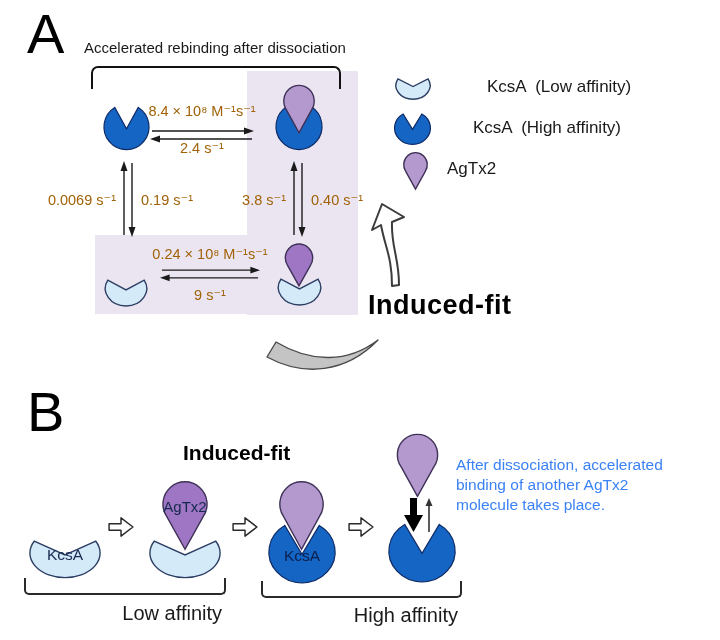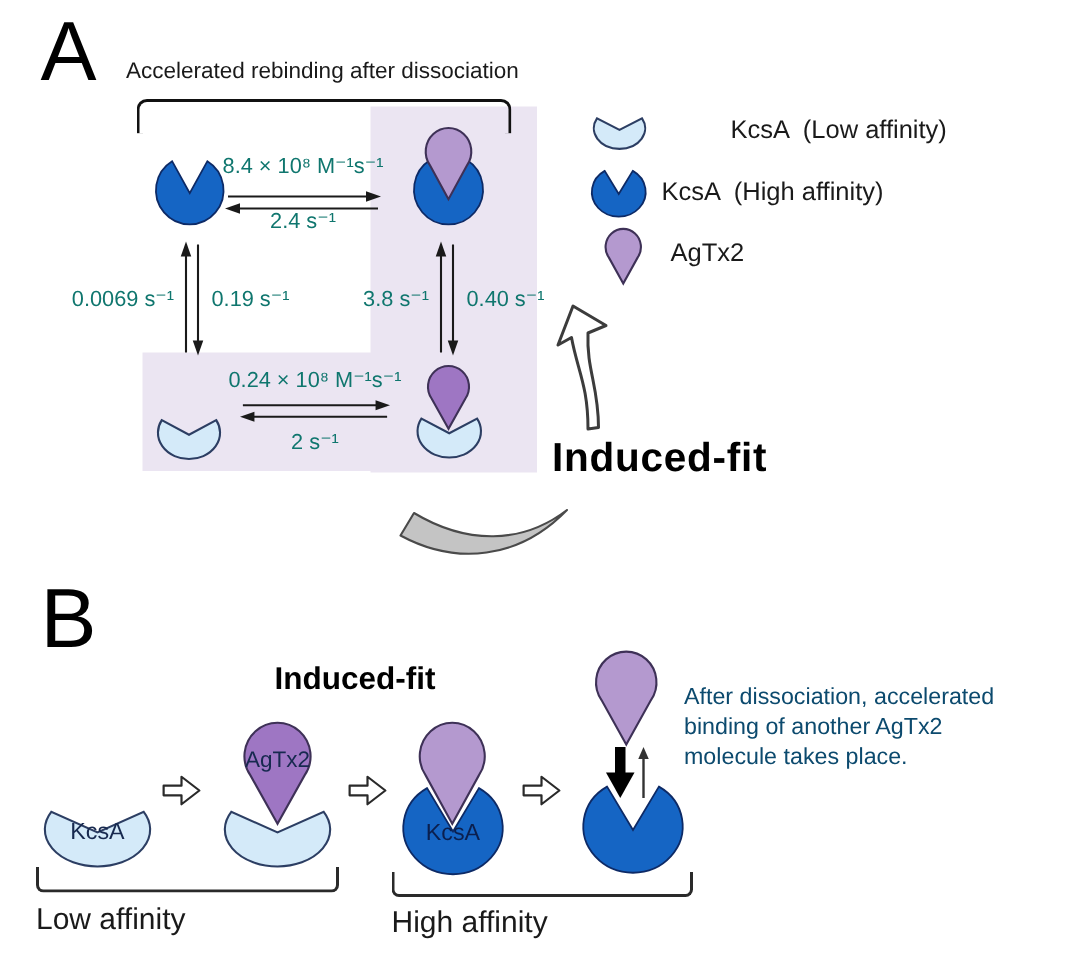--- a/index.html
+++ b/index.html
@@ -1,30 +1,30 @@
 <!DOCTYPE html>
 <html style="--blueDark: #1565C4; --blueLight: #D4EAF9; --purpleLight: #B499CF; --purpleMid: #9E76C3; --lavender: #EBE5F2; --grayArrow: #C4C4C4; --navyLabel: #17294f;"><head>
 <meta charset="utf-8">
 <style>
   html,body{margin:0;padding:0;background:#fff;}
   #canvas{position:relative;width:720px;height:640px;background:#fff;overflow:hidden;
           font-family:"Liberation Sans","DejaVu Sans",sans-serif;color:#111;}
   .abs{position:absolute;}
   .panel-letter{font-size:56px;font-weight:400;color:#000;line-height:1;}
   .a-title{font-size:15px;color:#1a1a1a;}
-  .rate{font-size:14.5px;color:#0f766e;white-space:nowrap;}
+  .rate{font-size:14.5px;color:#a16207;white-space:nowrap;}
   .rate-c{text-align:center;}
   .rate-r{text-align:right;}
   .legend-label{font-size:17px;color:#1a1a1a;white-space:pre;}
   .induced-a{font-size:27px;font-weight:700;color:#000;letter-spacing:0.5px;}
   .induced-b{font-size:21px;font-weight:700;color:#000;}
   .shape-label{font-size:15.5px;color:var(--navyLabel);text-align:center;}
   .shape-label-dark{font-size:15.5px;color:#0b1f4e;text-align:center;font-weight:400;}
-  .note{font-size:15.5px;line-height:20px;color:#0c4a6e;}
-  .affinity{font-size:20px;color:#1a1a1a;text-align:left;}
+  .note{font-size:15.5px;line-height:20px;color:#3b82f6;}
+  .affinity{font-size:20px;color:#1a1a1a;text-align:right;}
   .lavender{background:var(--lavender);}
   .bracket-top{border-top:2.5px solid #111;border-left:2.5px solid #111;border-right:2.5px solid #111;border-radius:7px 7px 0 0;}
   .bracket-bottom{border-bottom:2px solid #2a2a2a;border-left:2px solid #2a2a2a;border-right:2px solid #2a2a2a;border-radius:0 0 5px 5px;}
   svg{display:block;overflow:visible;}
   .cup-fill{fill:var(--blueLight);stroke:#2c3e63;stroke-width:1.4;vector-effect:non-scaling-stroke;}
   .pac-fill{fill:var(--blueDark);stroke:#0d2a66;stroke-width:1.2;vector-effect:non-scaling-stroke;}
   .drop-light{fill:var(--purpleLight);stroke:#3e3157;stroke-width:1.4;vector-effect:non-scaling-stroke;}
   .drop-mid{fill:var(--purpleMid);stroke:#3e3157;stroke-width:1.4;vector-effect:non-scaling-stroke;}
   .kline{stroke:#1a1a1a;stroke-width:1.4;}
   .khead{fill:#1a1a1a;}
@@ -94,31 +94,31 @@
     <path class="drop-mid" d="M50 123 L18.9 68 A38 38 0 1 1 81.1 68 Z"></path>
   </svg>
 
   <div class="abs rate rate-c" style="left:146px;top:246px;width:128px;">0.24 × 10⁸ M⁻¹s⁻¹</div>
   <svg class="abs" style="left:160px;top:266px;" width="100" height="16" viewBox="0 0 104 16">
     <line class="kline" x1="2" y1="4" x2="95" y2="4"></line>
       <polygon class="khead" points="94,0.5 104,4 94,7.5"></polygon>
     <line class="kline" x1="9" y1="12" x2="102" y2="12"></line>
       <polygon class="khead" points="10,8.5 0,12 10,15.5"></polygon>
   </svg>
-  <div class="abs rate rate-c" style="left:146px;top:287px;width:128px;">2 s⁻¹</div>
+  <div class="abs rate rate-c" style="left:146px;top:287px;width:128px;">9 s⁻¹</div>
 
   <svg class="abs" style="left:394px;top:71px;" width="38" height="29" viewBox="0 0 100 95" preserveAspectRatio="none">
     <path class="cup-fill" d="M10.5 26 A45 45 0 1 0 89.5 26 L50 51 Z"></path>
   </svg>
   <div class="abs legend-label" style="left:447px;top:77px;margin-left:40px;">KcsA  (Low affinity)</div>
 
   <svg class="abs" style="left:393px;top:110px;" width="39" height="34" viewBox="0 0 100 95" preserveAspectRatio="none">
     <path class="pac-fill" d="M26 11 A46 46 0 1 0 74 11 L50 54 Z"></path>
   </svg>
-  <div class="abs legend-label" style="left:441px;top:118px;">KcsA  (High affinity)</div>
+  <div class="abs legend-label" style="left:473px;top:118px;">KcsA  (High affinity)</div>
 
   <svg class="abs" style="left:400px;top:150px;" width="31" height="40" viewBox="0 0 100 126" preserveAspectRatio="none">
     <path class="drop-light" d="M50 123 L18.9 68 A38 38 0 1 1 81.1 68 Z"></path>
   </svg>
   <div class="abs legend-label" style="left:447px;top:159px;">AgTx2</div>
 
   <svg class="abs" style="left:371px;top:202px;" width="46" height="86" viewBox="0 0 46 86">
     <path class="white-curve" d="M11 2 L1 28 L10 23 C14 45 21 55 21 84 L28 83 C28 55 20 45 21 20 L33 15 Z"></path>
   </svg>
   <div class="abs induced-a" style="left:368px;top:290px;">Induced-fit</div>

